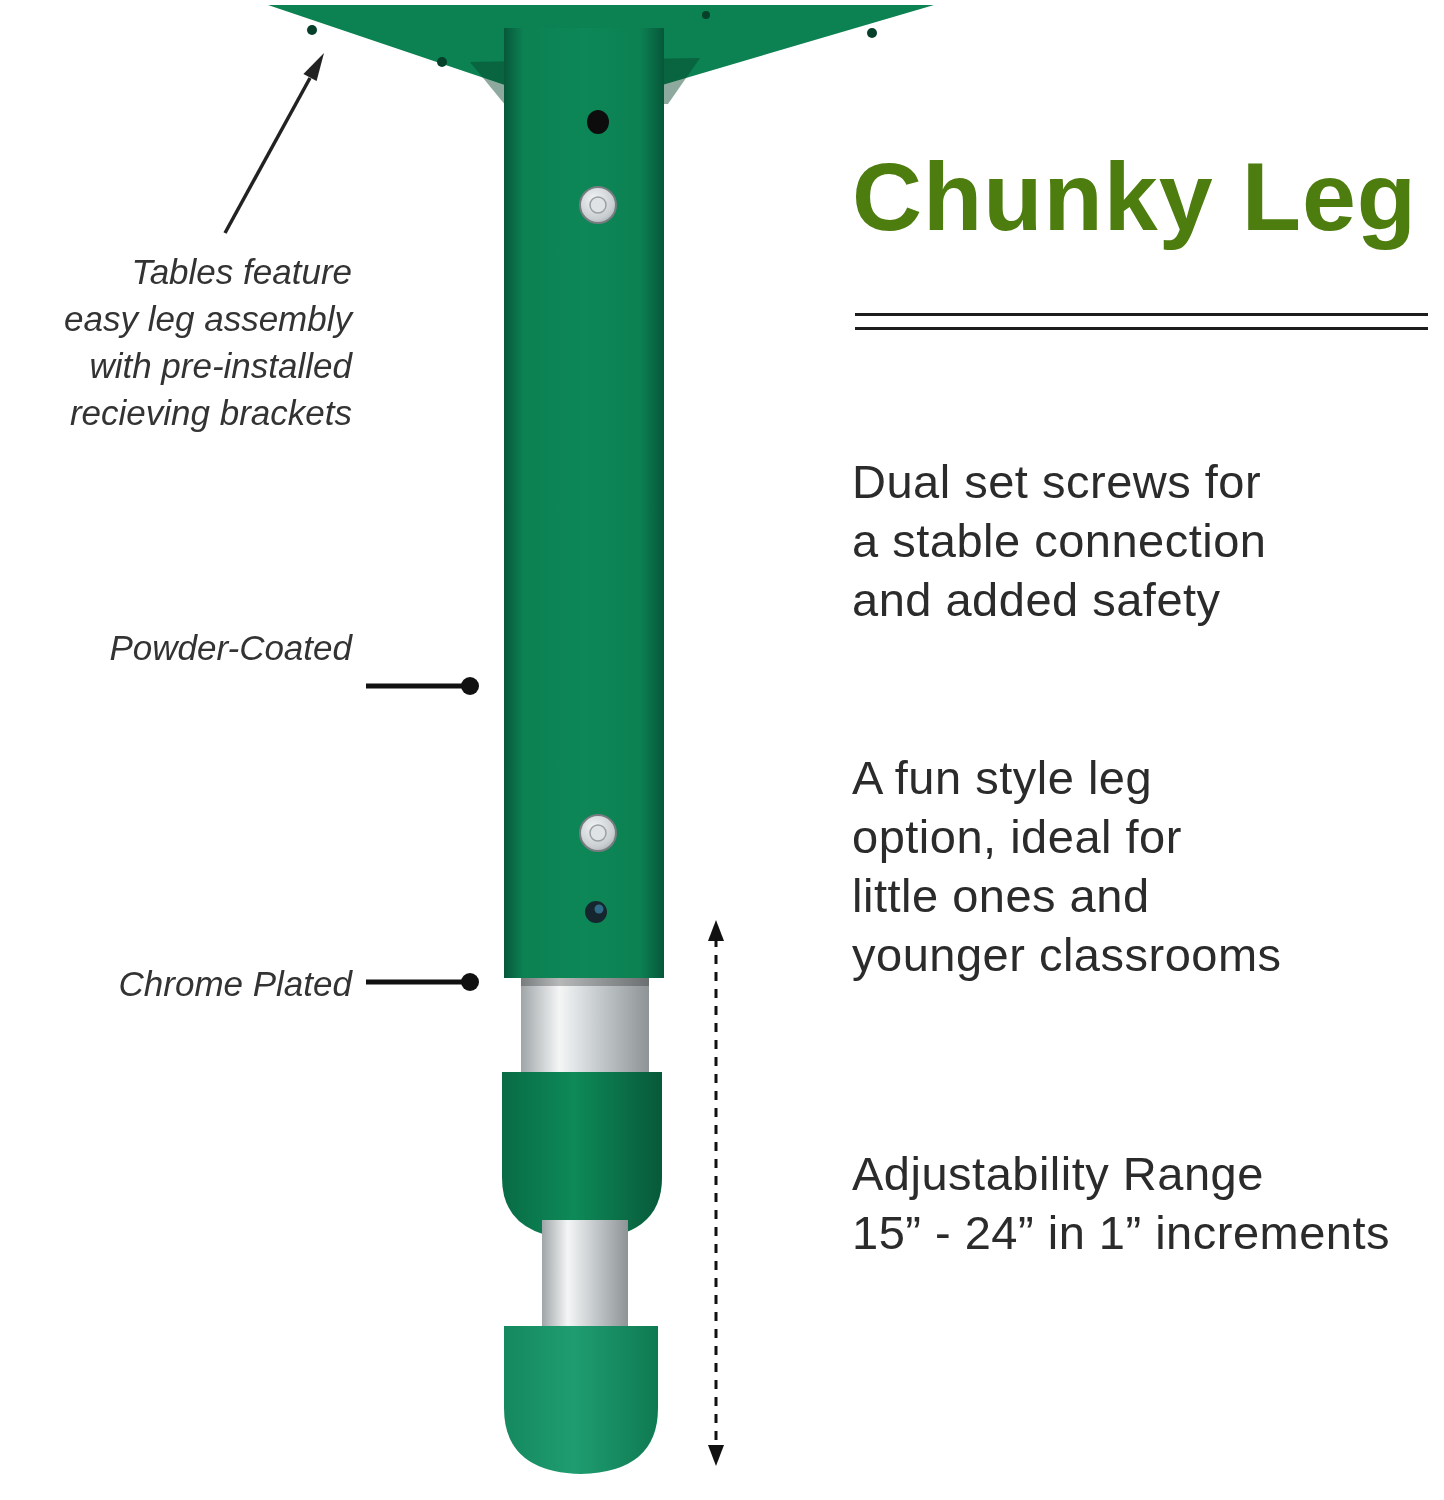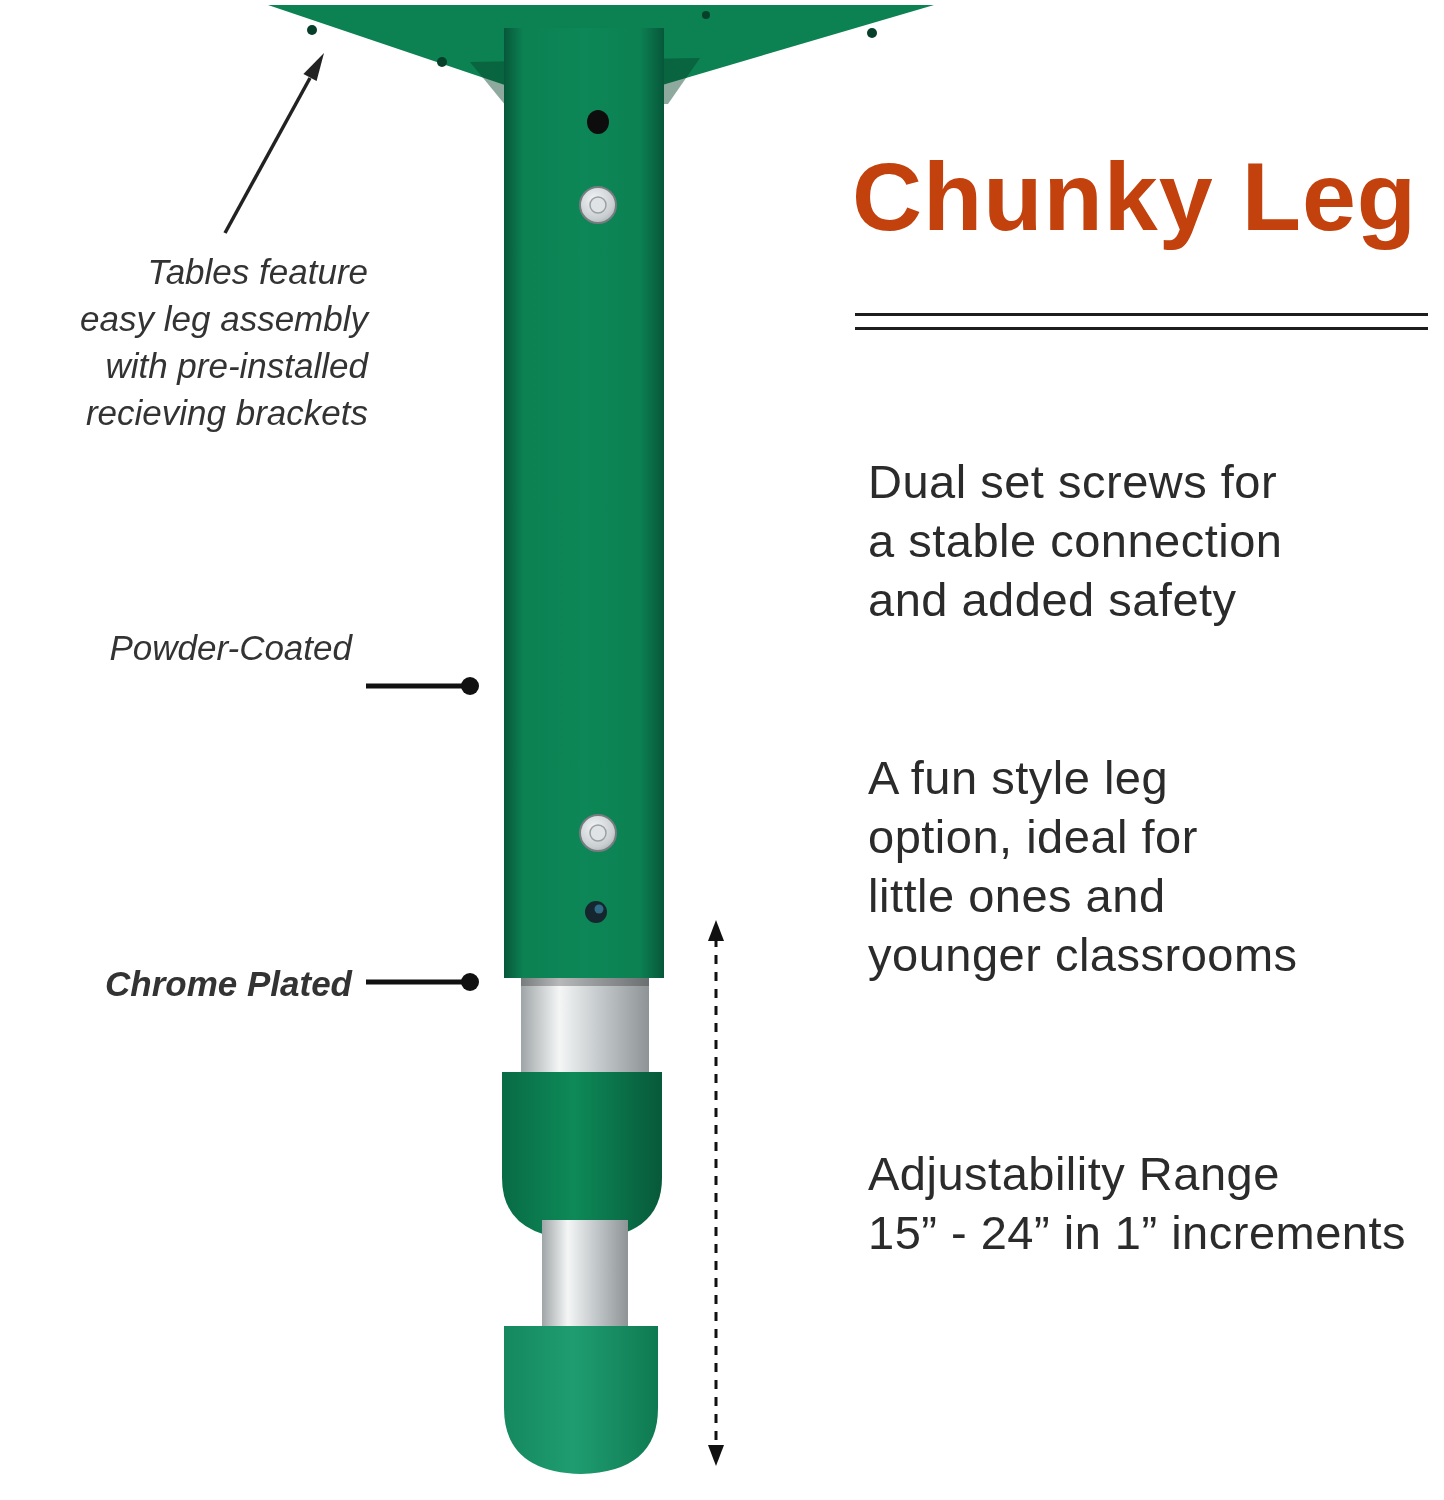--- a/index.html
+++ b/index.html
@@ -1,33 +1,33 @@
 <!DOCTYPE html>
 <html style="--leg_green: #0c8152; --leg_green_dark: #07573a; --leg_green_light: #0d8757; --collar_green: #0e8a58; --foot_teal: #1f9d71; --chrome_light: #f4f6f6; --chrome_mid: #c6cbcd; --chrome_dark: #9fa5a7; --ink: #1d1d1d; --text_dark: #2b2b2b;"><head>
 <meta charset="utf-8">
 <style>
   html,body{margin:0;padding:0;}
   body{
     width:1444px;height:1500px;position:relative;background:#ffffff;
     font-family:"Liberation Sans", sans-serif;color:#2b2b2b;overflow:hidden;
   }
   .abs{position:absolute;}
-  .multiline{white-space:pre-line;padding-left:16px;}
+  .multiline{white-space:pre-line;}
   
   .note{
     left:0;width:352px;text-align:right;
     font-style:italic;font-size:35px;line-height:47px;color:#333333;
   }
   #assembly-note{top:248px;}
   #powder-label{top:624px;}
-  #chrome-label{top:960px;font-weight:bold;}
+  #chrome-label{top:960px;}
   
   #title{
     left:852px;top:146px;width:590px;
-    font-size:97px;font-weight:600;color:#c2410c;letter-spacing:1px;
+    font-size:97px;font-weight:600;color:#4d7c0f;letter-spacing:1px;
     line-height:1.05;
   }
   #title-rule{
     left:855px;top:313px;width:573px;height:11px;
     border-top:3px solid #1d1d1d;border-bottom:3px solid #1d1d1d;
   }
   .feature{
     left:852px;width:600px;
     font-size:47px;line-height:59px;color:#2b2b2b;letter-spacing:0.5px;
   }

